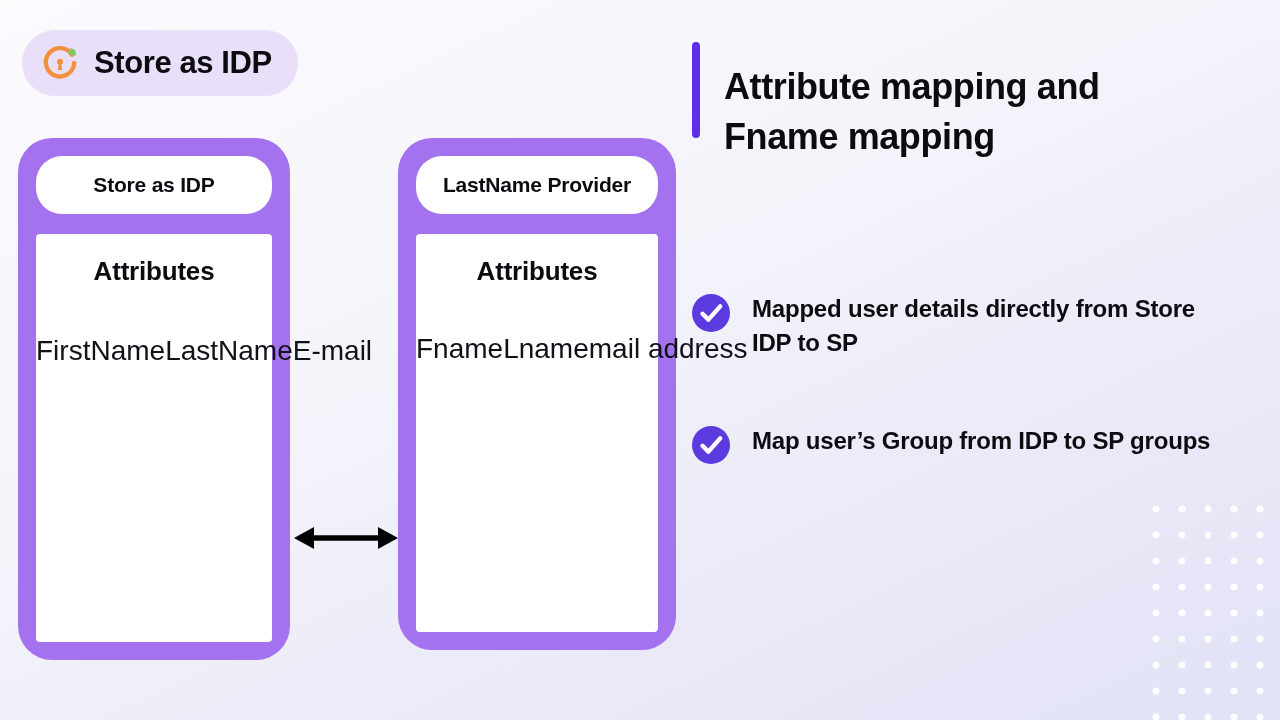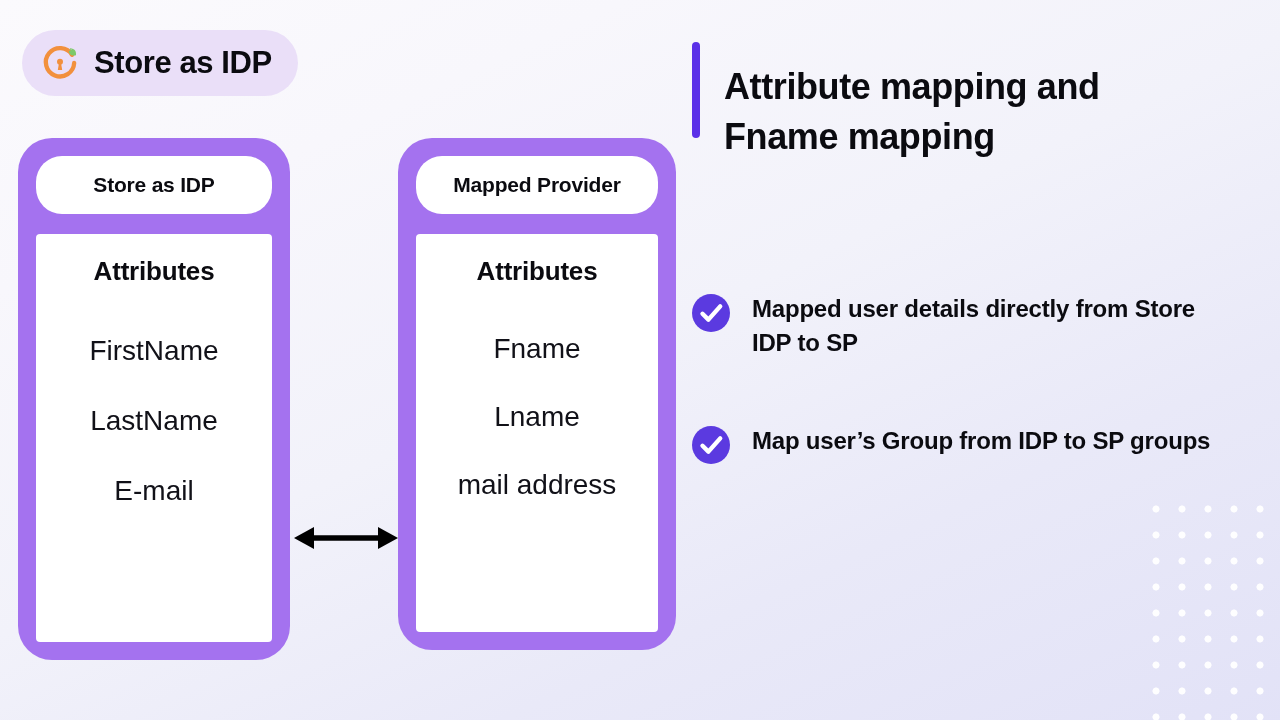--- a/index.html
+++ b/index.html
@@ -131,21 +131,21 @@
     color: #0b0b10;
     letter-spacing: -0.2px;
     margin-bottom: 8px;
   }
   .attr-list {
     list-style: none;
     margin: 0;
     padding: 0;
     width: 100%;
     display: flex;
-    flex-direction: column;
+    flex-direction: row;
     align-items: center;
   }
   .attr-item {
     font-size: 28px;
     font-weight: 400;
     color: #111118;
     text-align: center;
     line-height: 1;
     margin-top: 42px;
     white-space: nowrap;
@@ -254,21 +254,21 @@
     <span class="connector">
       <svg viewBox="0 0 108 36" width="108" height="36" aria-hidden="true">
         <line x1="18" y1="18" x2="90" y2="18" stroke="#000000" stroke-width="5.5"></line>
         <path d="M2 18 L22 7 L22 29 Z" fill="#000000"></path>
         <path d="M106 18 L86 7 L86 29 Z" fill="#000000"></path>
       </svg>
     </span>
 
     <div class="card card--sp">
       <div class="card-header">
-        <span class="card-header-label">Mapped Provider</span>
+        <span class="card-header-label">LastName Provider</span>
       </div>
       <div class="card-body">
         <div class="attr-heading">Attributes</div>
         <ul class="attr-list">
           <li class="attr-item">Fname</li>
           <li class="attr-item">Lname</li>
           <li class="attr-item">mail address</li>
         </ul>
       </div>
     </div>

